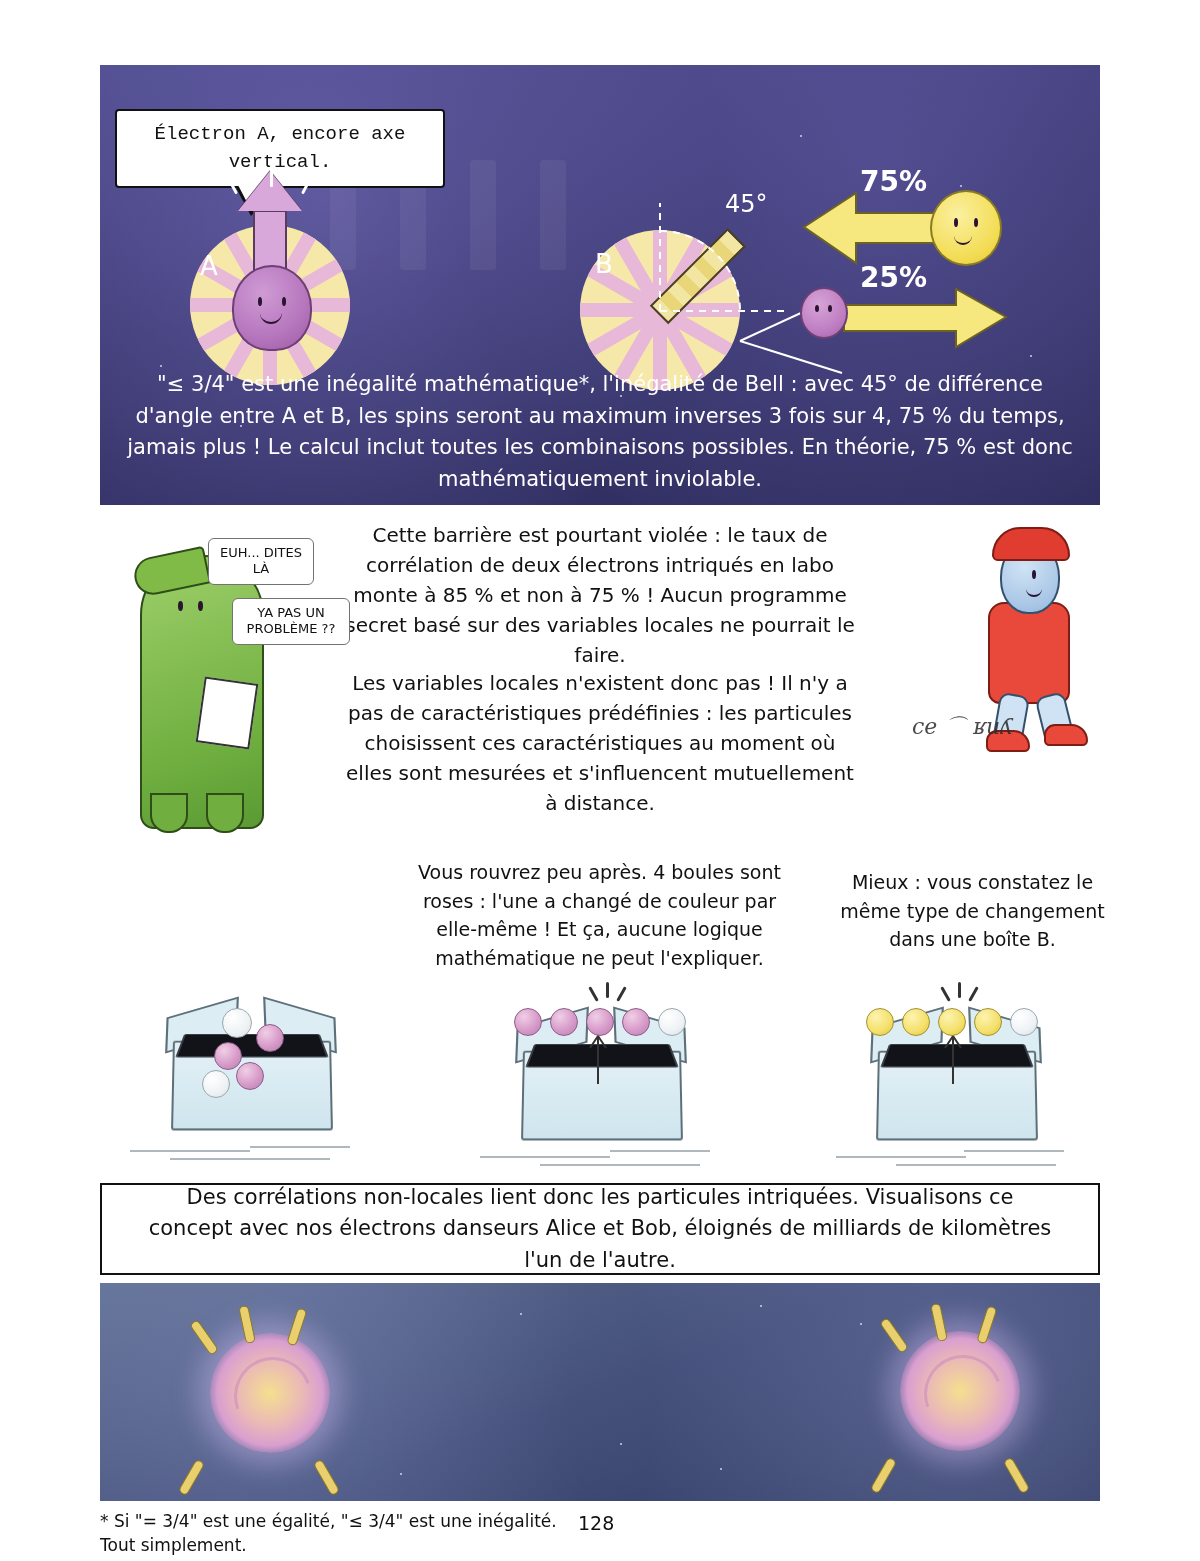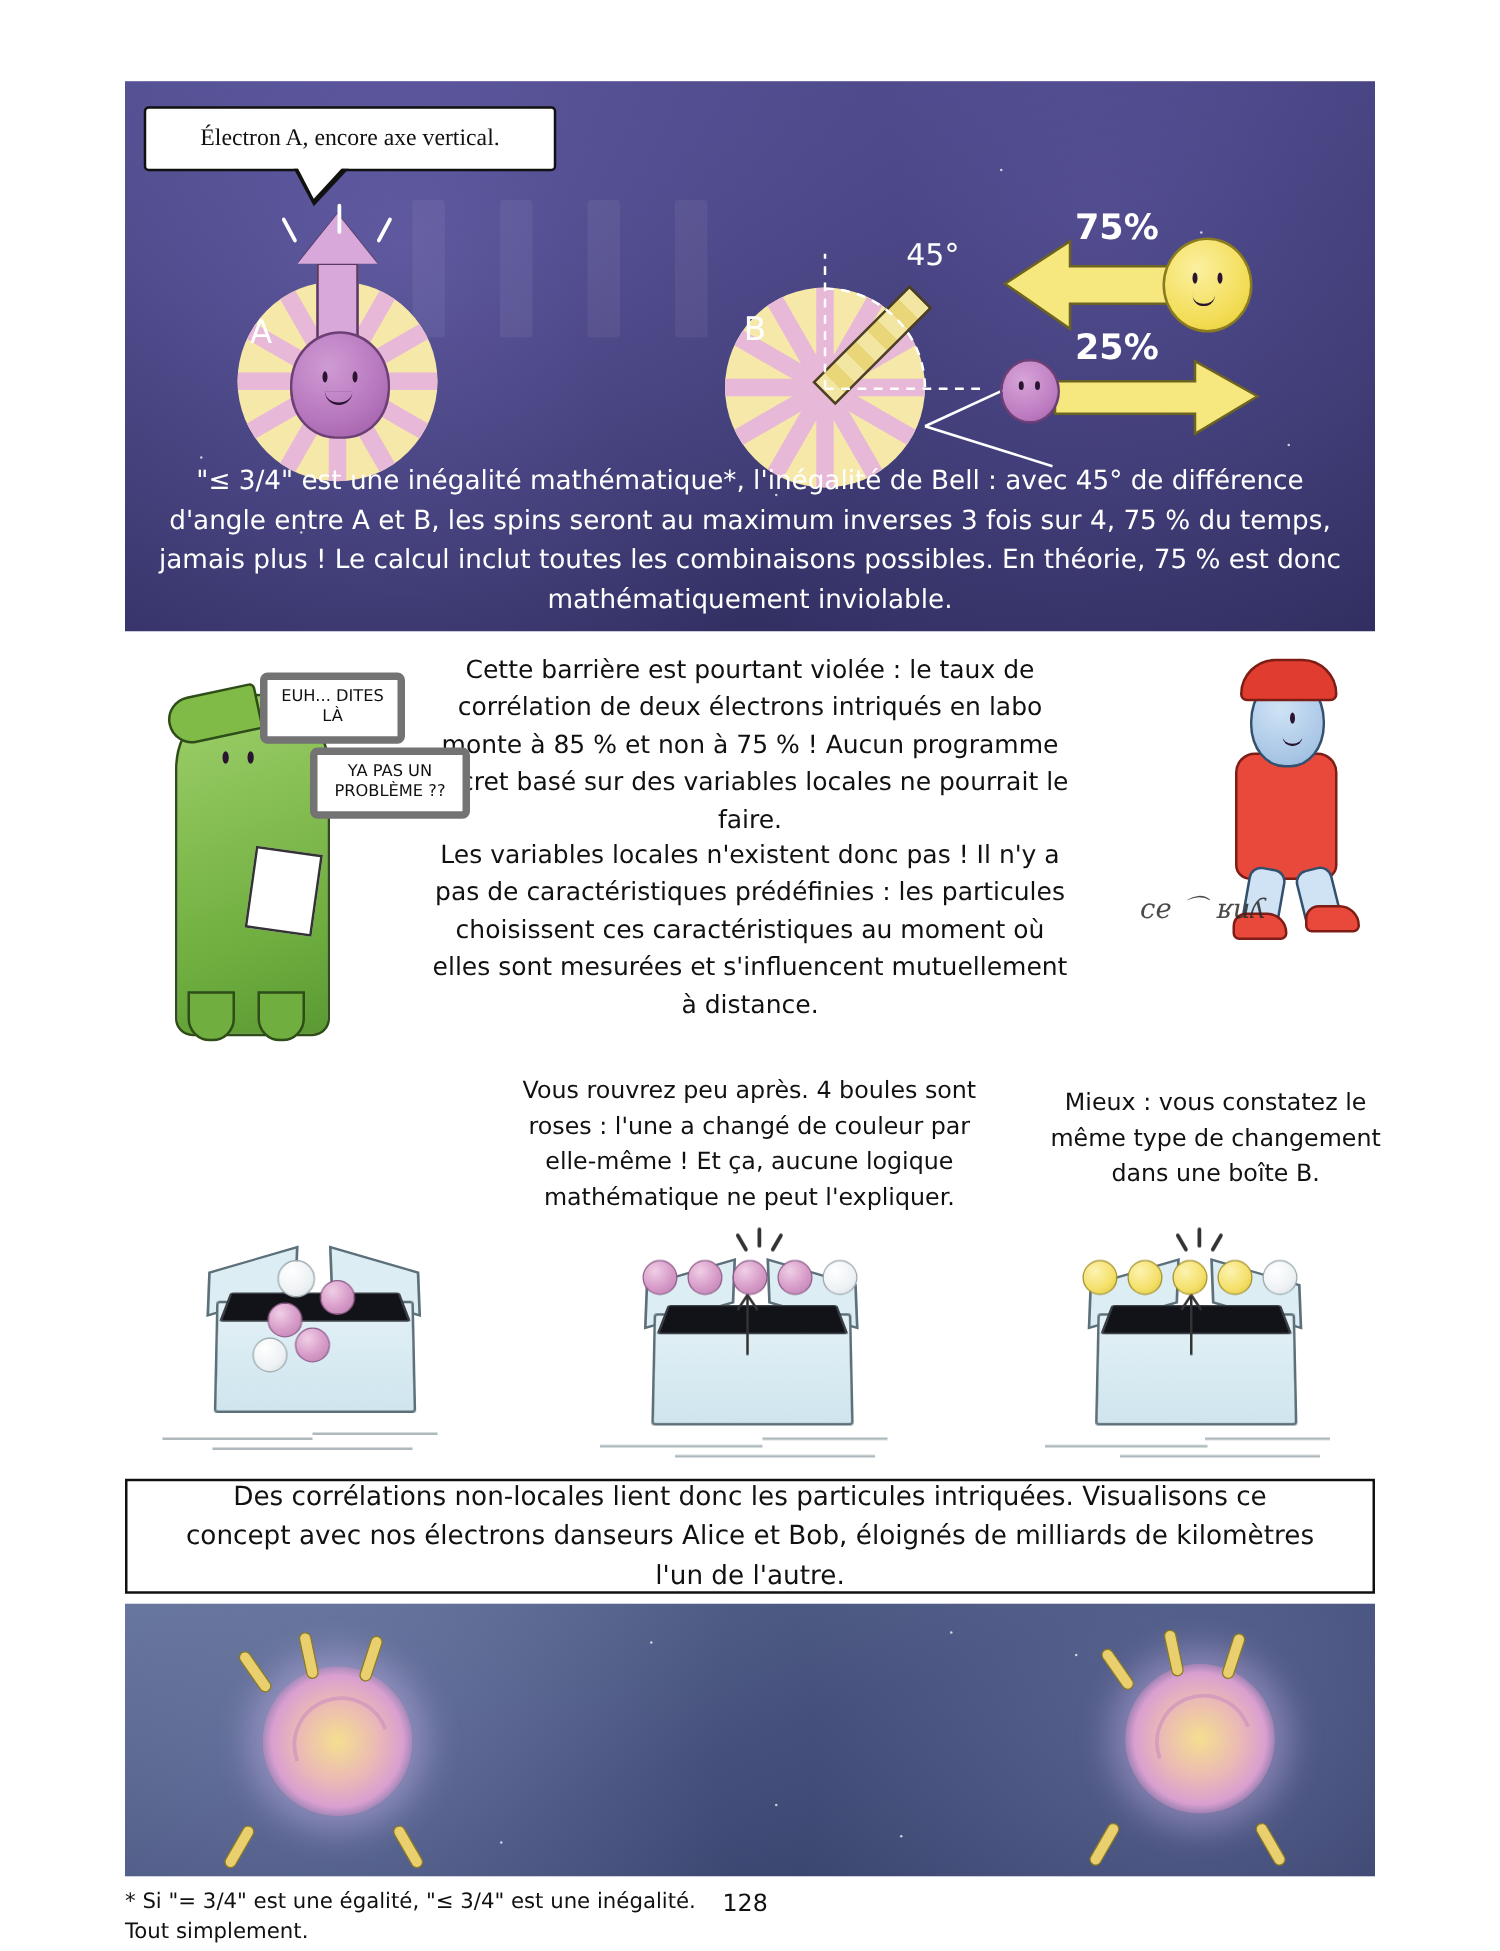--- a/index.html
+++ b/index.html
@@ -50,24 +50,25 @@
   }
 
   
   .bubble {
     position: absolute;
     background: #ffffff;
     border: 2px solid #111;
     border-radius: 4px;
     box-sizing: border-box;
     padding: 10px 16px;
-    font-family: Liberation Serif, serif;
+    font-family: Liberation Mono, monospace;
     font-size: 19px;
     line-height: 1.45;
     color: #111;
+    margin-top: 24px;
   }
 
   #bubble-a {
     left: 15px;
     top: 20px;
     width: 330px;
     text-align: center;
   }
   #bubble-a .tail-out {
     position: absolute;
@@ -276,21 +277,21 @@
     top: 680px;
     width: 50px;
     height: 62px;
     background: #fff;
     border: 2px solid #333;
     transform: rotate(8deg);
   }
   .small-bubble {
     position: absolute;
     background: #fff;
-    border: 6px solid #737373;
+    border: 1px solid #737373;
     border-radius: 6px;
     font-size: 13px;
     line-height: 1.25;
     padding: 6px 9px;
     color: #111;
     text-align: center;
   }
 
   
   .runner-head {
@@ -637,21 +638,21 @@
     <span class="eye" style="left:36px; top:44px; width:5px; height:10px;"></span>
     <span class="eye" style="left:56px; top:44px; width:5px; height:10px;"></span>
     <div class="leg" style="left:8px;  top:236px;"></div>
     <div class="leg" style="left:64px; top:236px;"></div>
   </div>
   <div class="paper"></div>
 
   <div class="small-bubble" style="left:208px; top:538px; width:86px;">
     <span>EUH... DITES LÀ</span>
   </div>
-  <div class="small-bubble" style="left:248px; top:598px; width:98px;">
+  <div class="small-bubble" style="left:232px; top:598px; width:98px;">
     <span>YA PAS UN PROBLÈME ??</span>
   </div>
 
   <div class="runner-body"></div>
   <div class="runner-head">
     <span class="eye" style="left:30px; top:28px;"></span>
     <span class="mouth" style="left:24px; top:44px; width:16px;"></span>
   </div>
   <div class="runner-cap"></div>
   <div class="runner-leg" style="left:996px; top:694px; transform:rotate(10deg);"></div>

